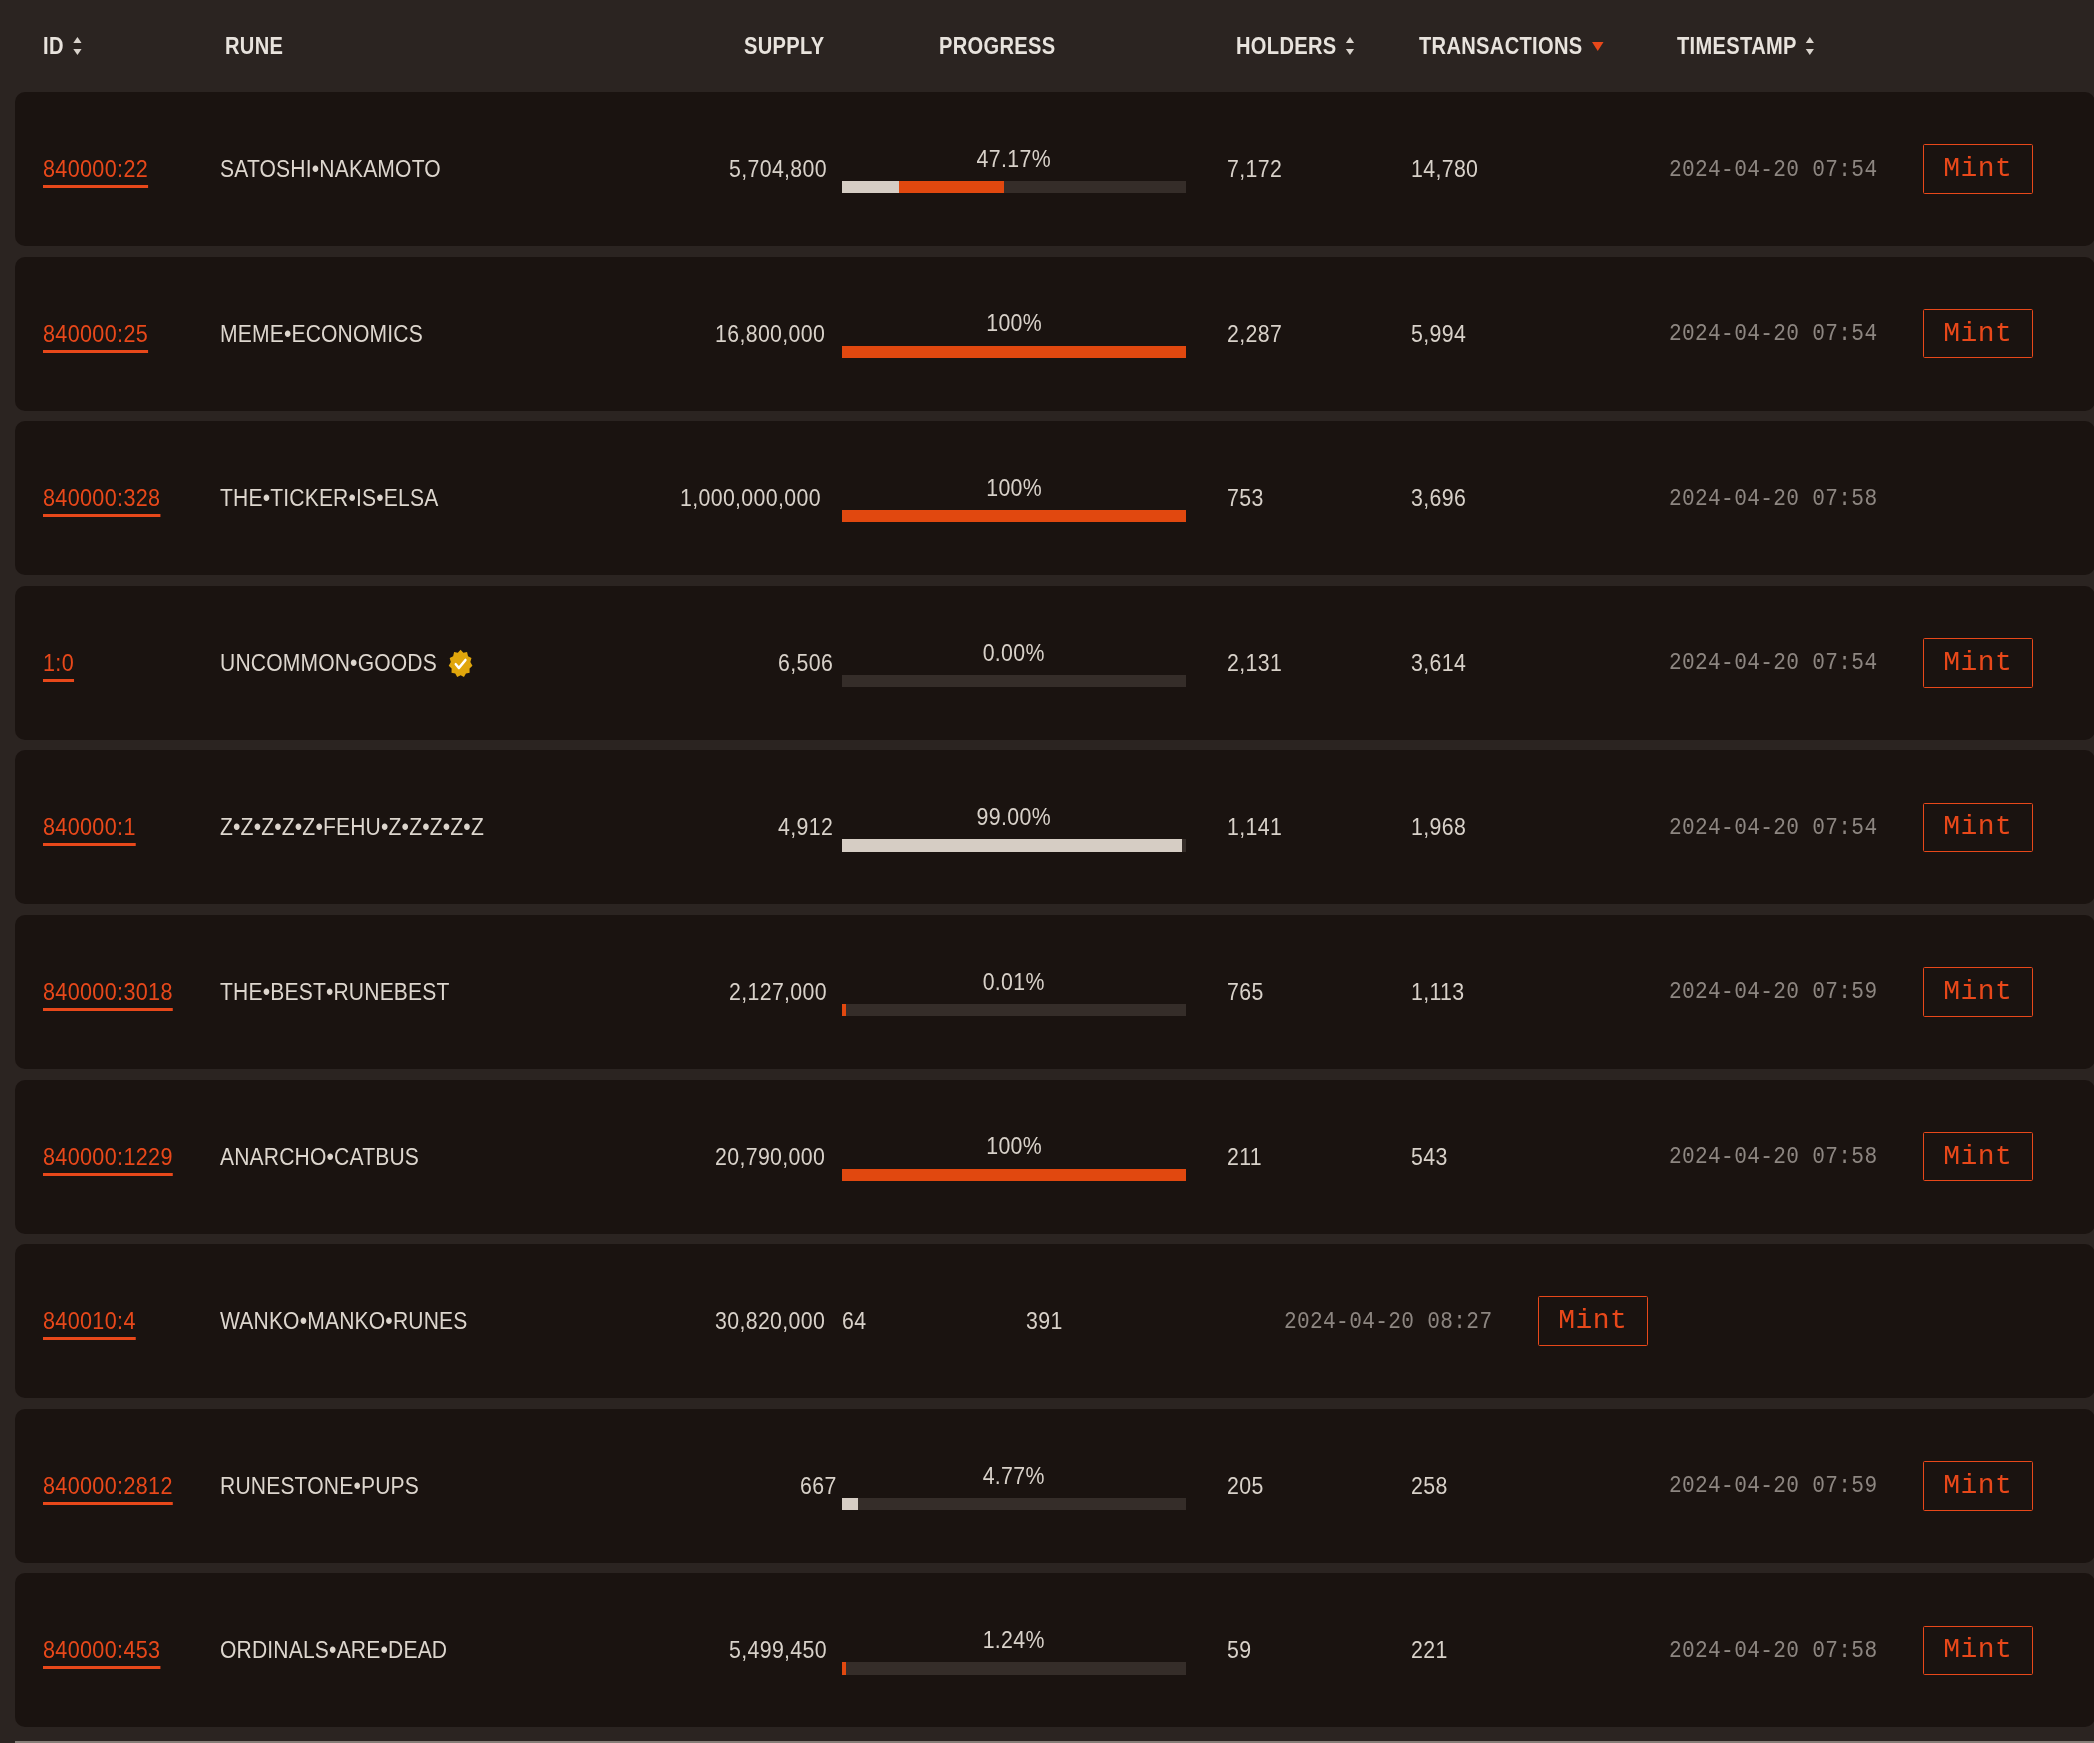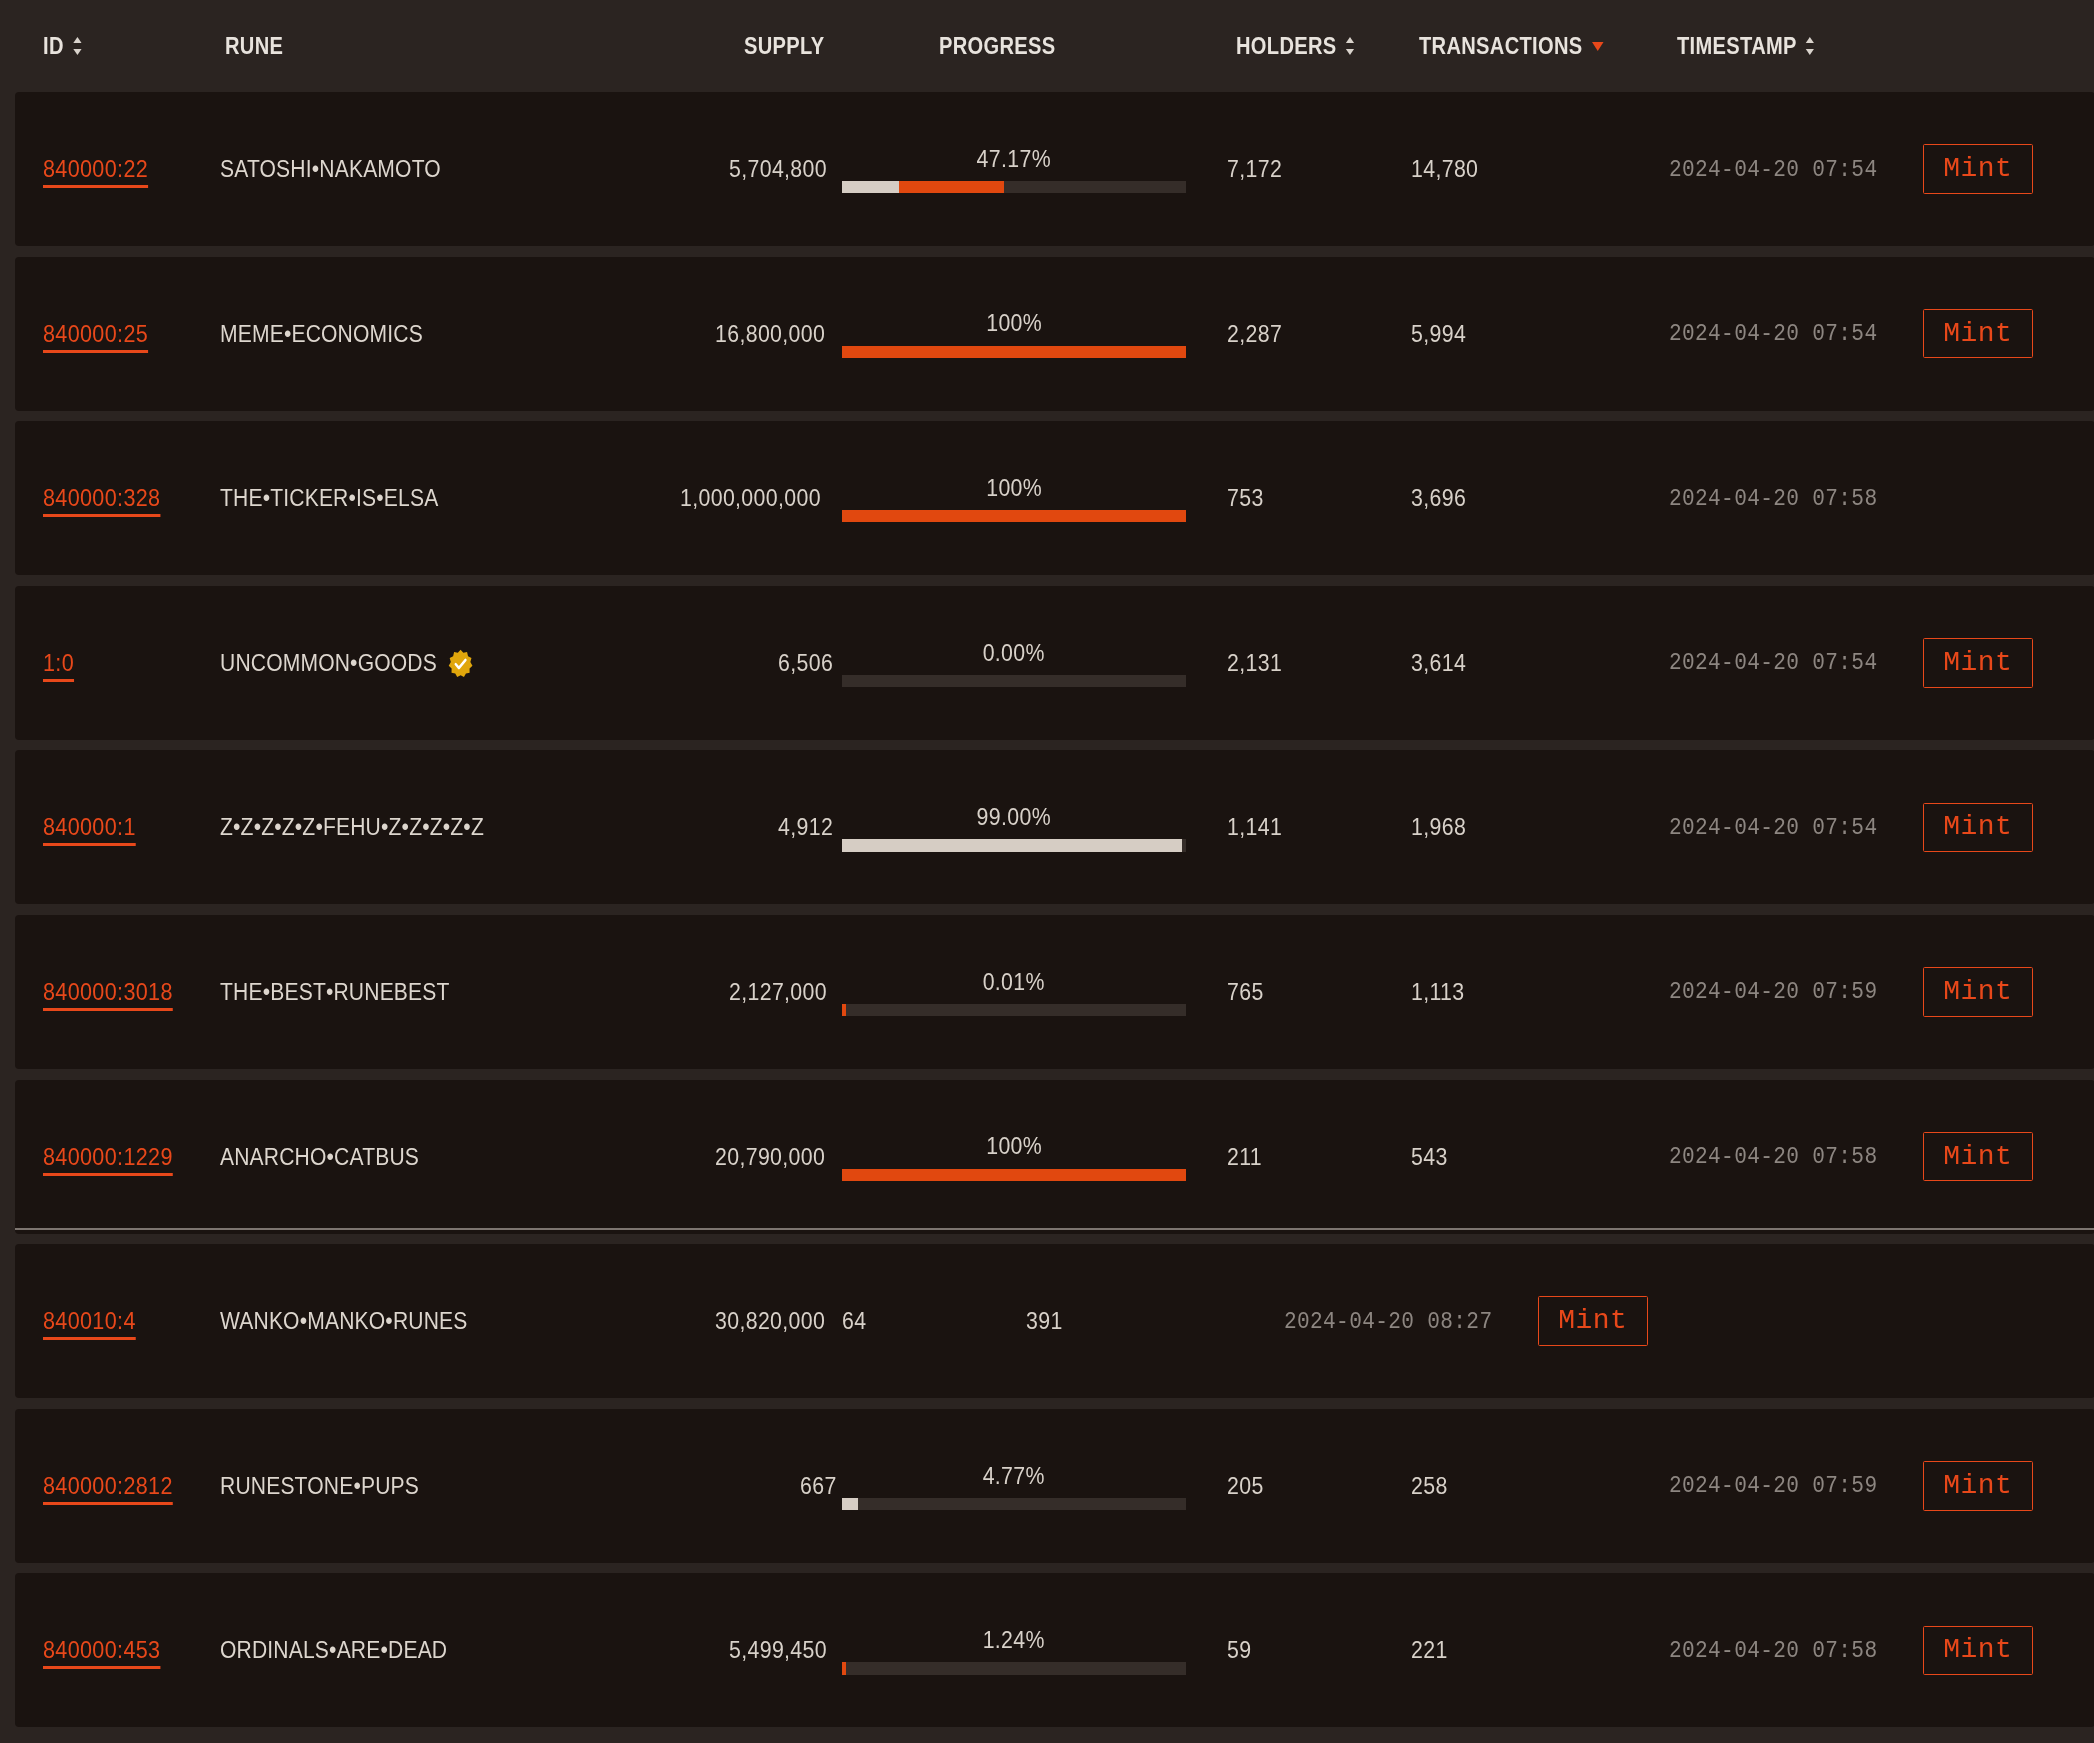--- a/index.html
+++ b/index.html
@@ -10,21 +10,21 @@
     width: 2095px;
     height: 1743px;
     background: #2b2421;
     font-family: "Liberation Sans", sans-serif;
     overflow: hidden;
   }
 
   .page {
     position: relative;
     width: 2095px;
-    height: 1230px;
+    height: 1743px;
     background: #2b2421;
     padding-left: 14.7px;
   }
 
   
   .table-header {
     display: flex;
     align-items: center;
     height: 92px;
     background: #2b2421;
@@ -95,21 +95,21 @@
   .table-header .col-time { padding-left: 8.2px; }
 
   
   .rows { display: flex; flex-direction: column; gap: 10.6px; }
 
   .row {
     display: flex;
     align-items: center;
     height: 154px;
     background: #1a1310;
-    border-radius: 4px;
+    border-radius: 10px;
   }
 
   .cell {
     display: flex;
     align-items: center;
     color: #ddd6ce;
     font-size: 24.5px;
     font-family: "Liberation Sans", sans-serif;
   }
 

